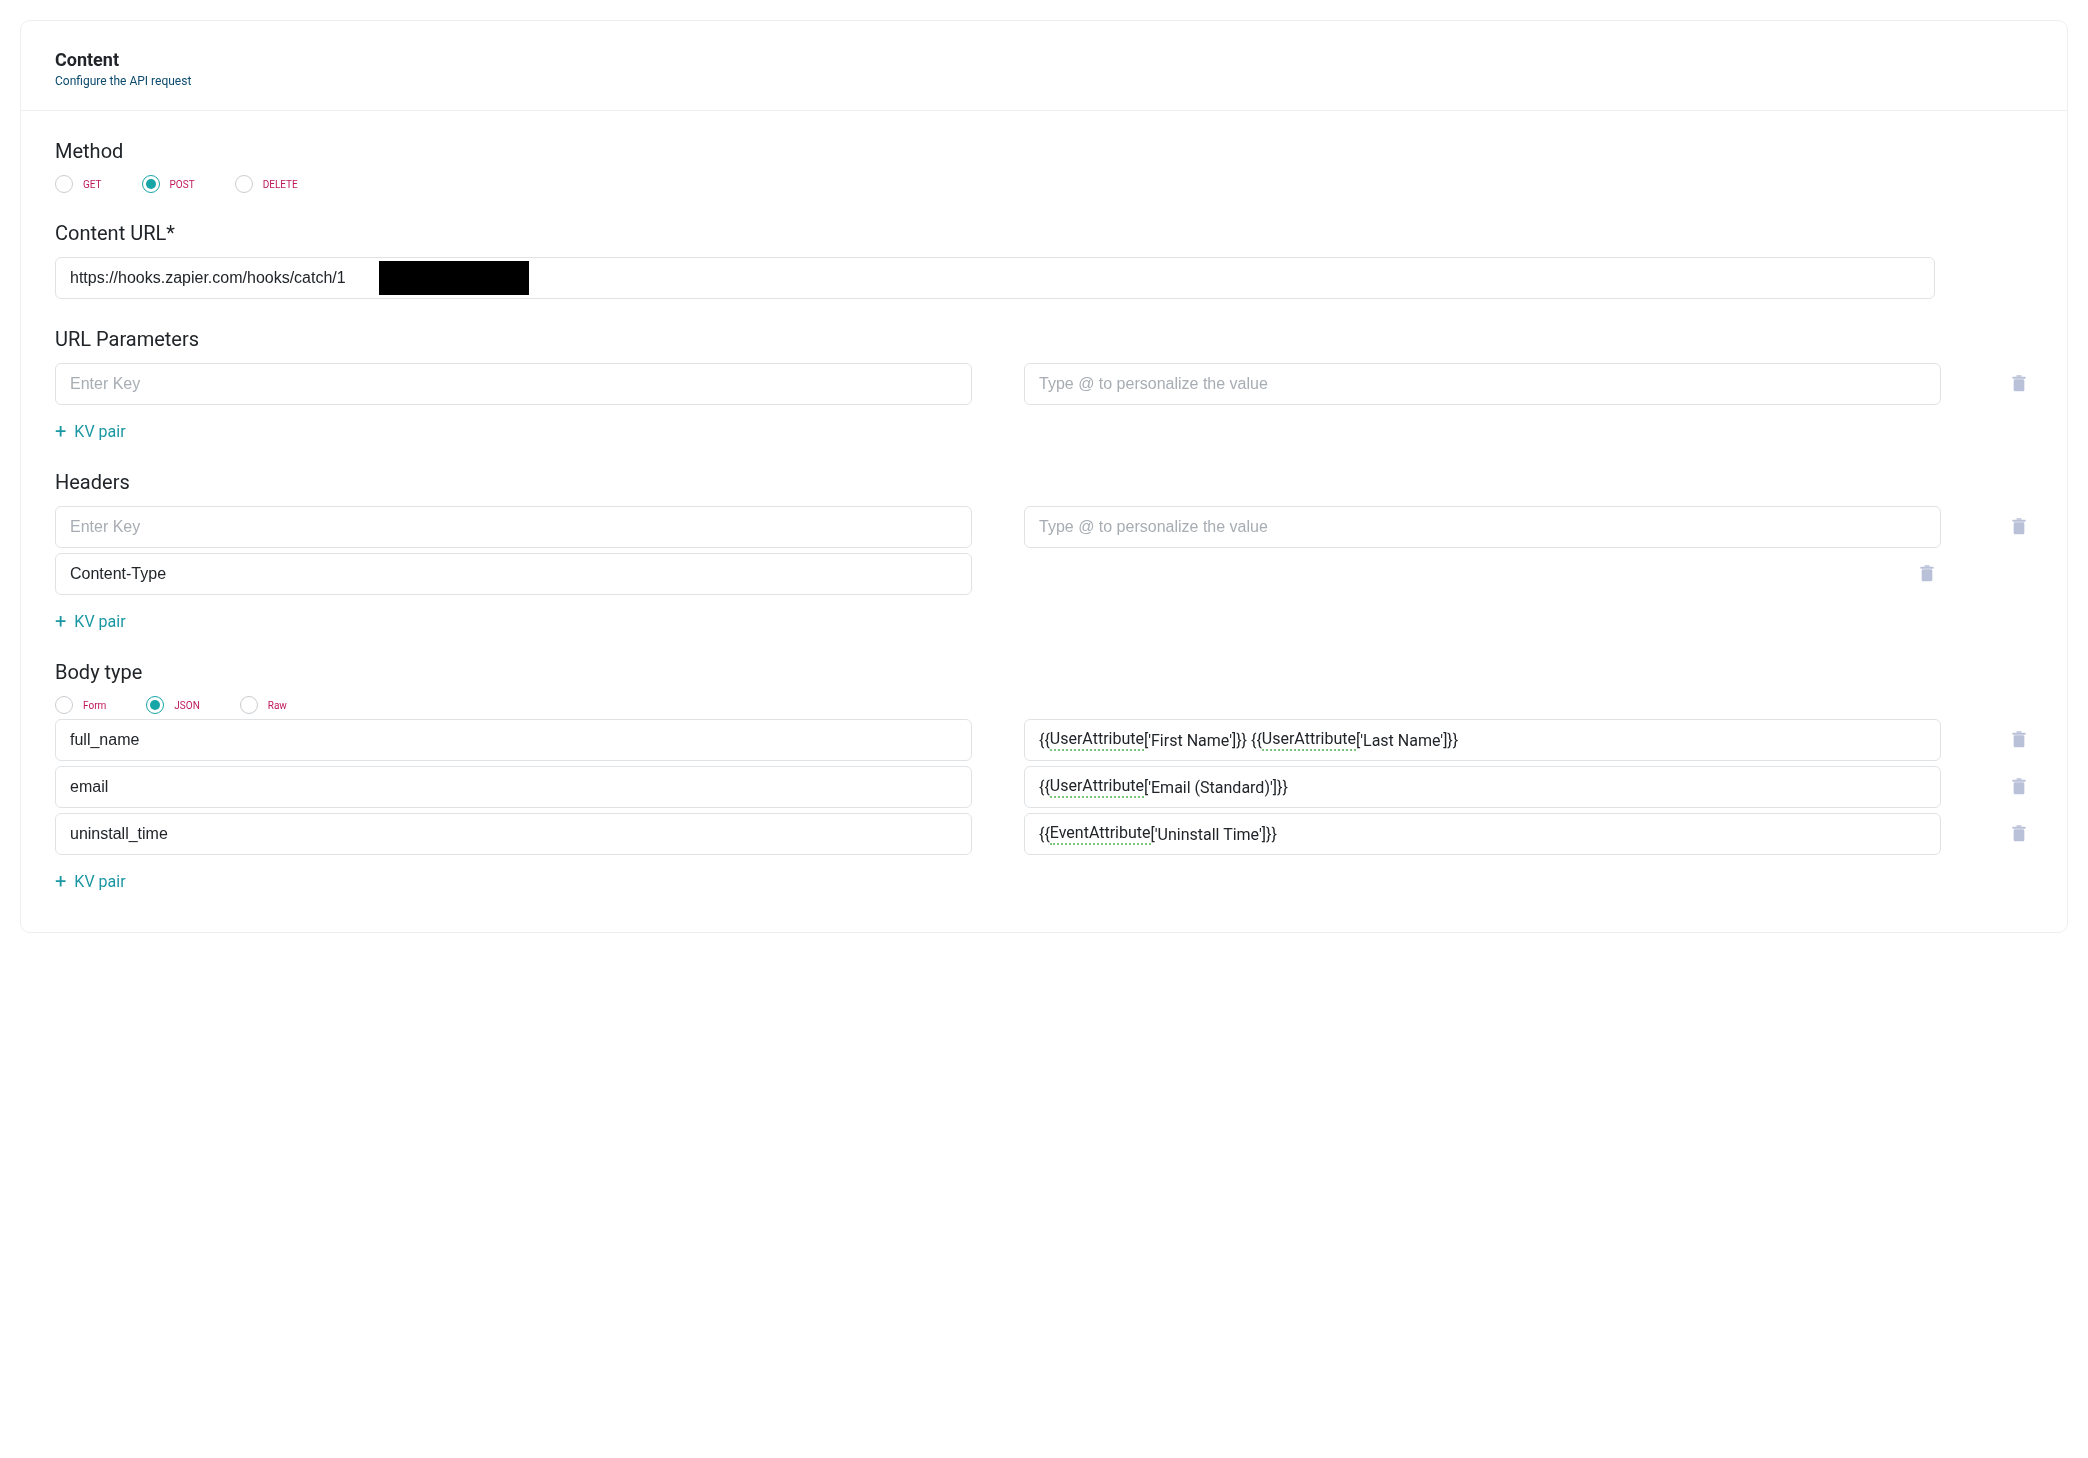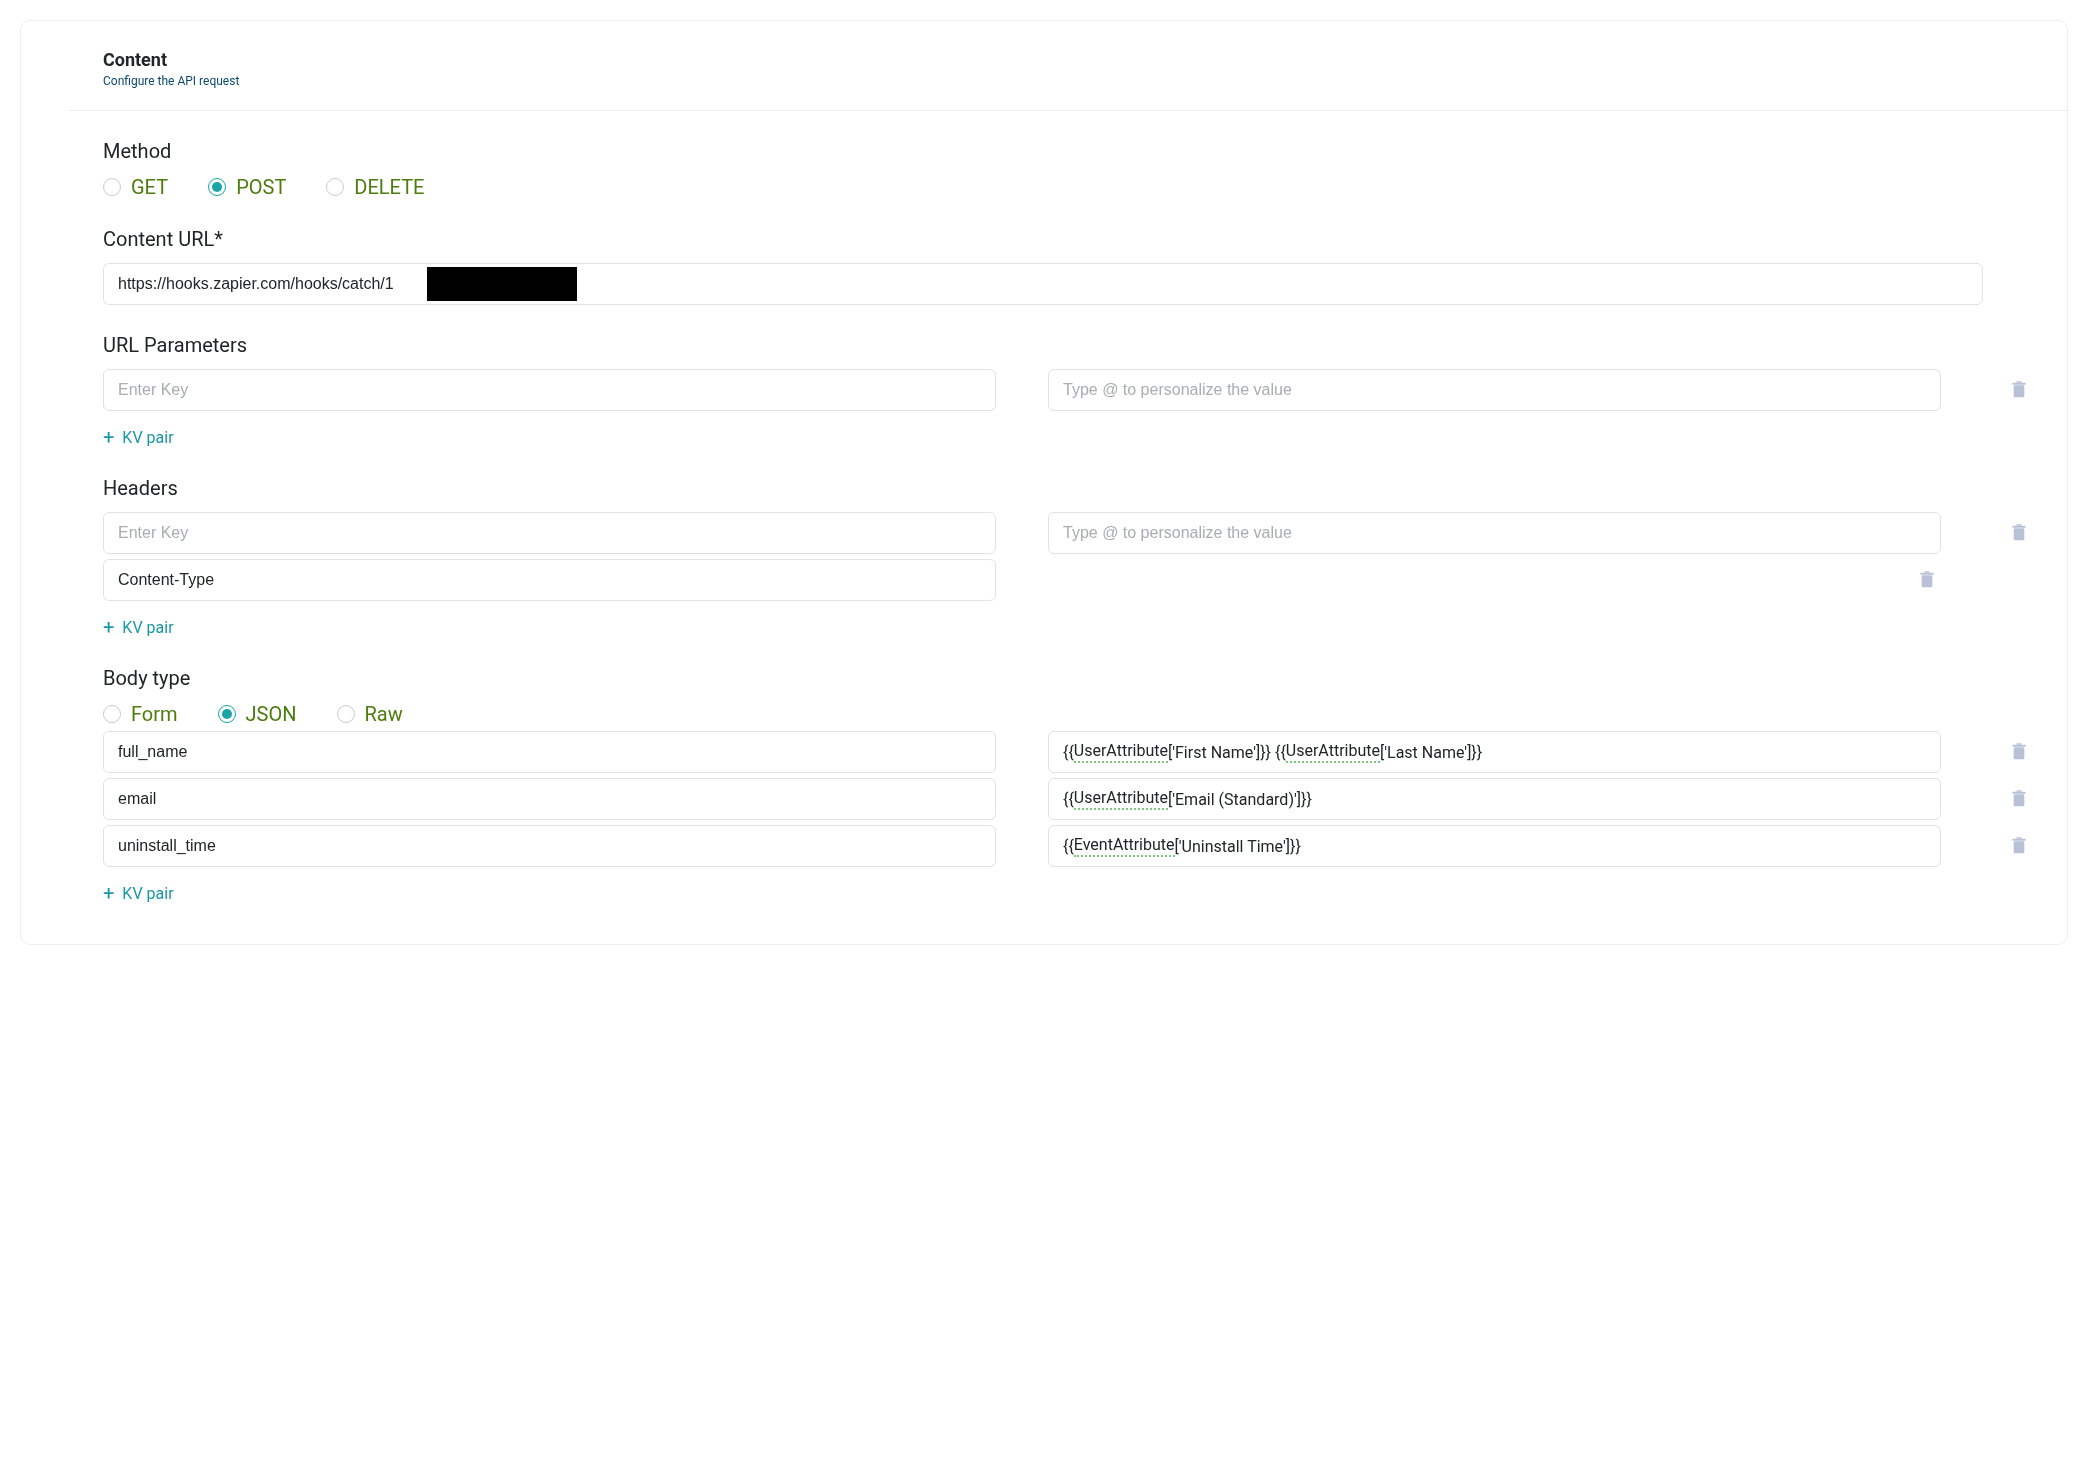--- a/index.html
+++ b/index.html
@@ -10,21 +10,20 @@
     font-size: 16px;
     padding: 20px;
   }
   .panel {
     border: 1px solid #eceef0;
     border-radius: 10px;
     overflow: hidden;
     max-width: 2048px;
     margin: 0 auto;
     background: #fff;
-    padding-left: 48px;
   }
   .panel-header {
     padding: 28px 34px 22px 34px;
     border-bottom: 1px solid #eceef0;
   }
   .panel-title {
     font-weight: 700;
     font-size: 18px;
     color: #212529;
   }
@@ -68,22 +67,22 @@
   .radio-circle.checked {
     border-color: #17a5a5;
   }
   .radio-dot {
     width: 10px;
     height: 10px;
     border-radius: 50%;
     background: #17a5a5;
   }
   .radio-label {
-    font-size: 20px;
-    color: #4d7c0f;
+    font-size: 10px;
+    color: #be185d;
   }
   .text-input {
     width: 100%;
     height: 42px;
     border: 1px solid #dfe3e6;
     border-radius: 6px;
     padding: 0 14px;
     font-size: 16px;
     color: #212529;
     background: #fff;

